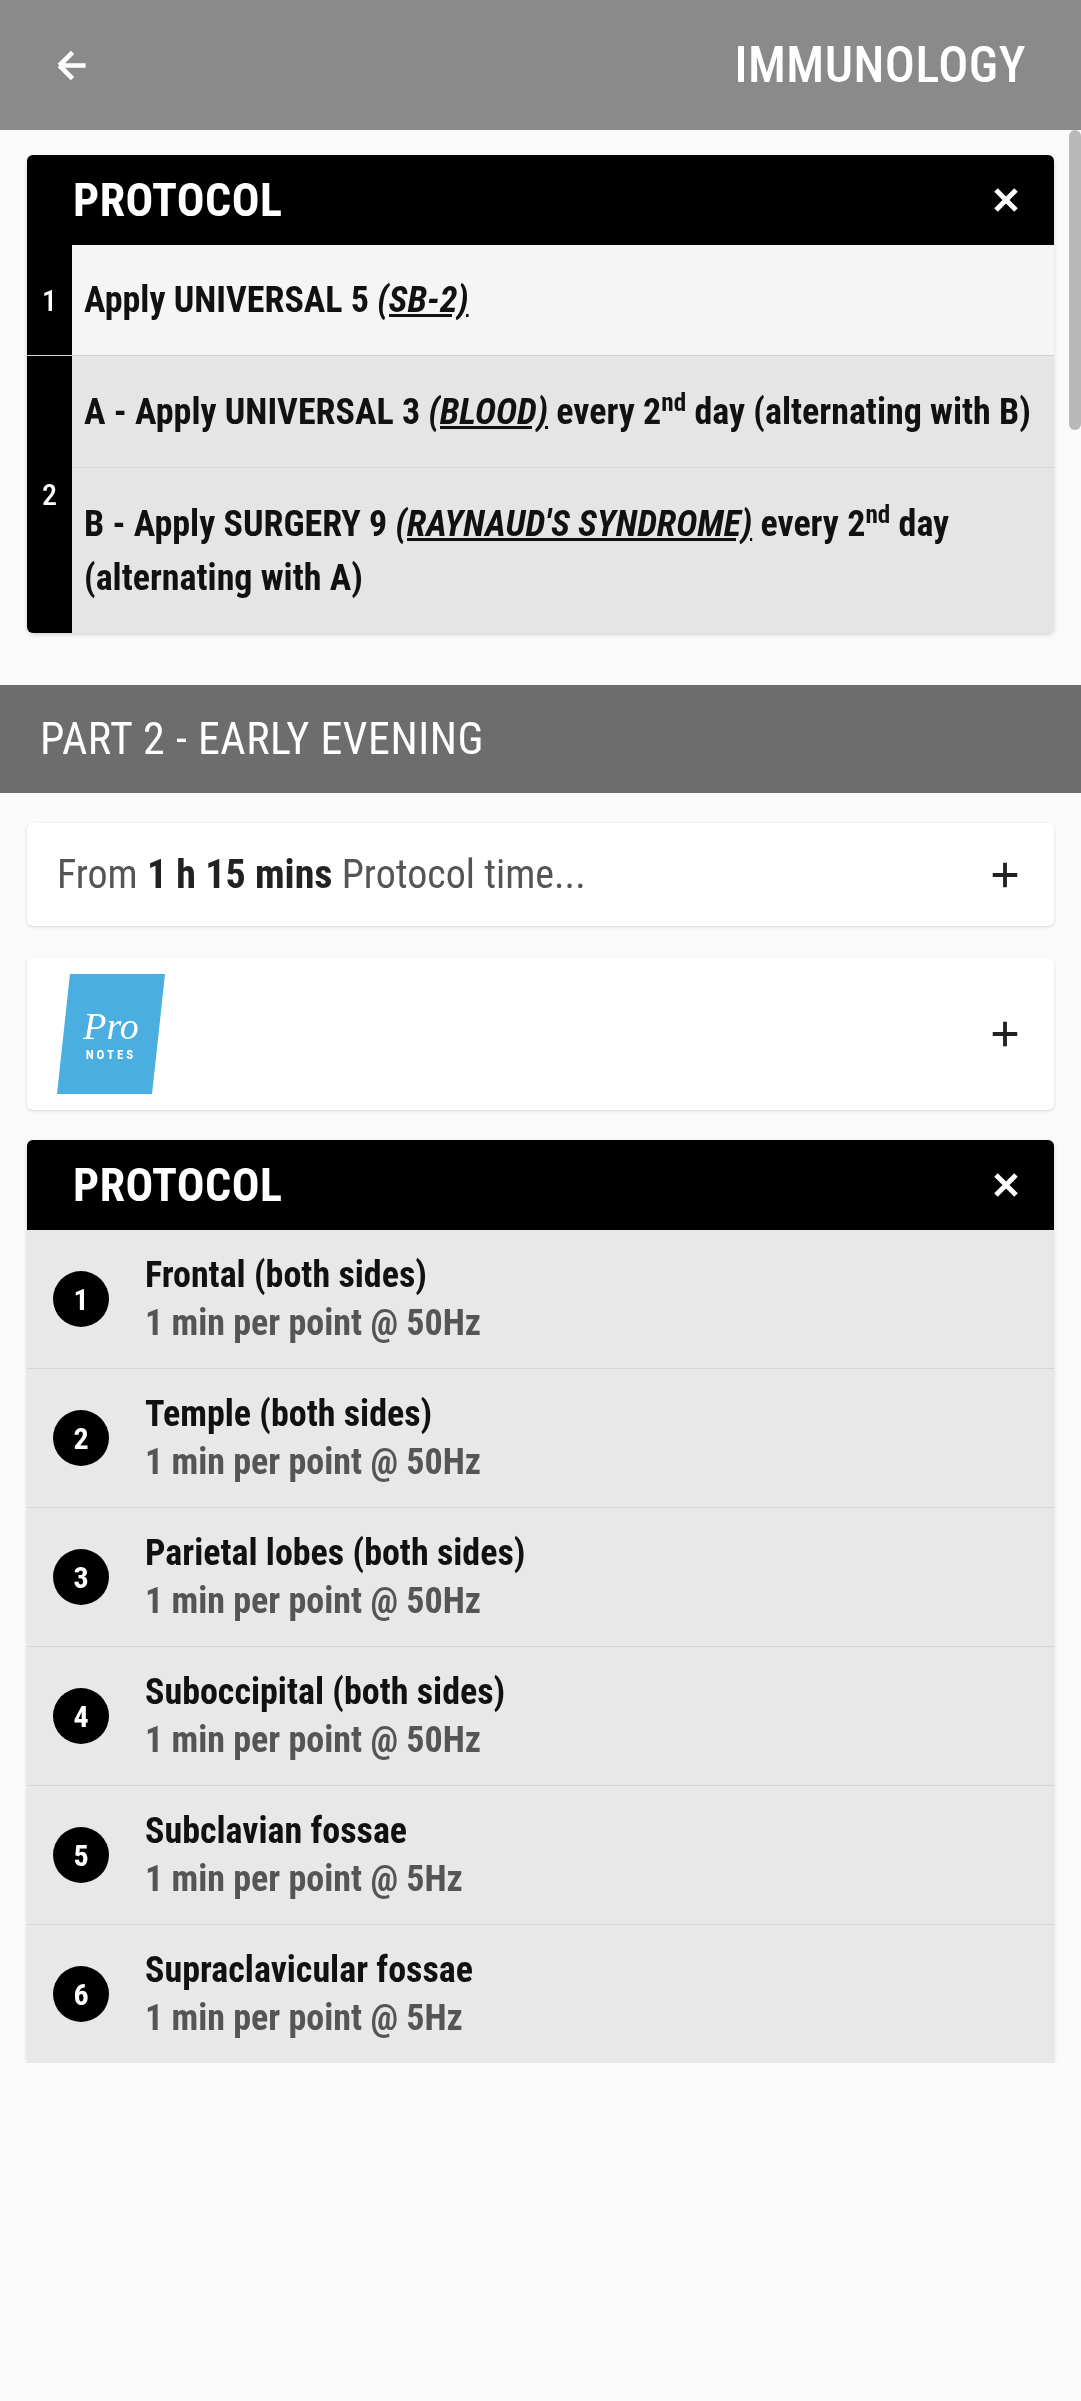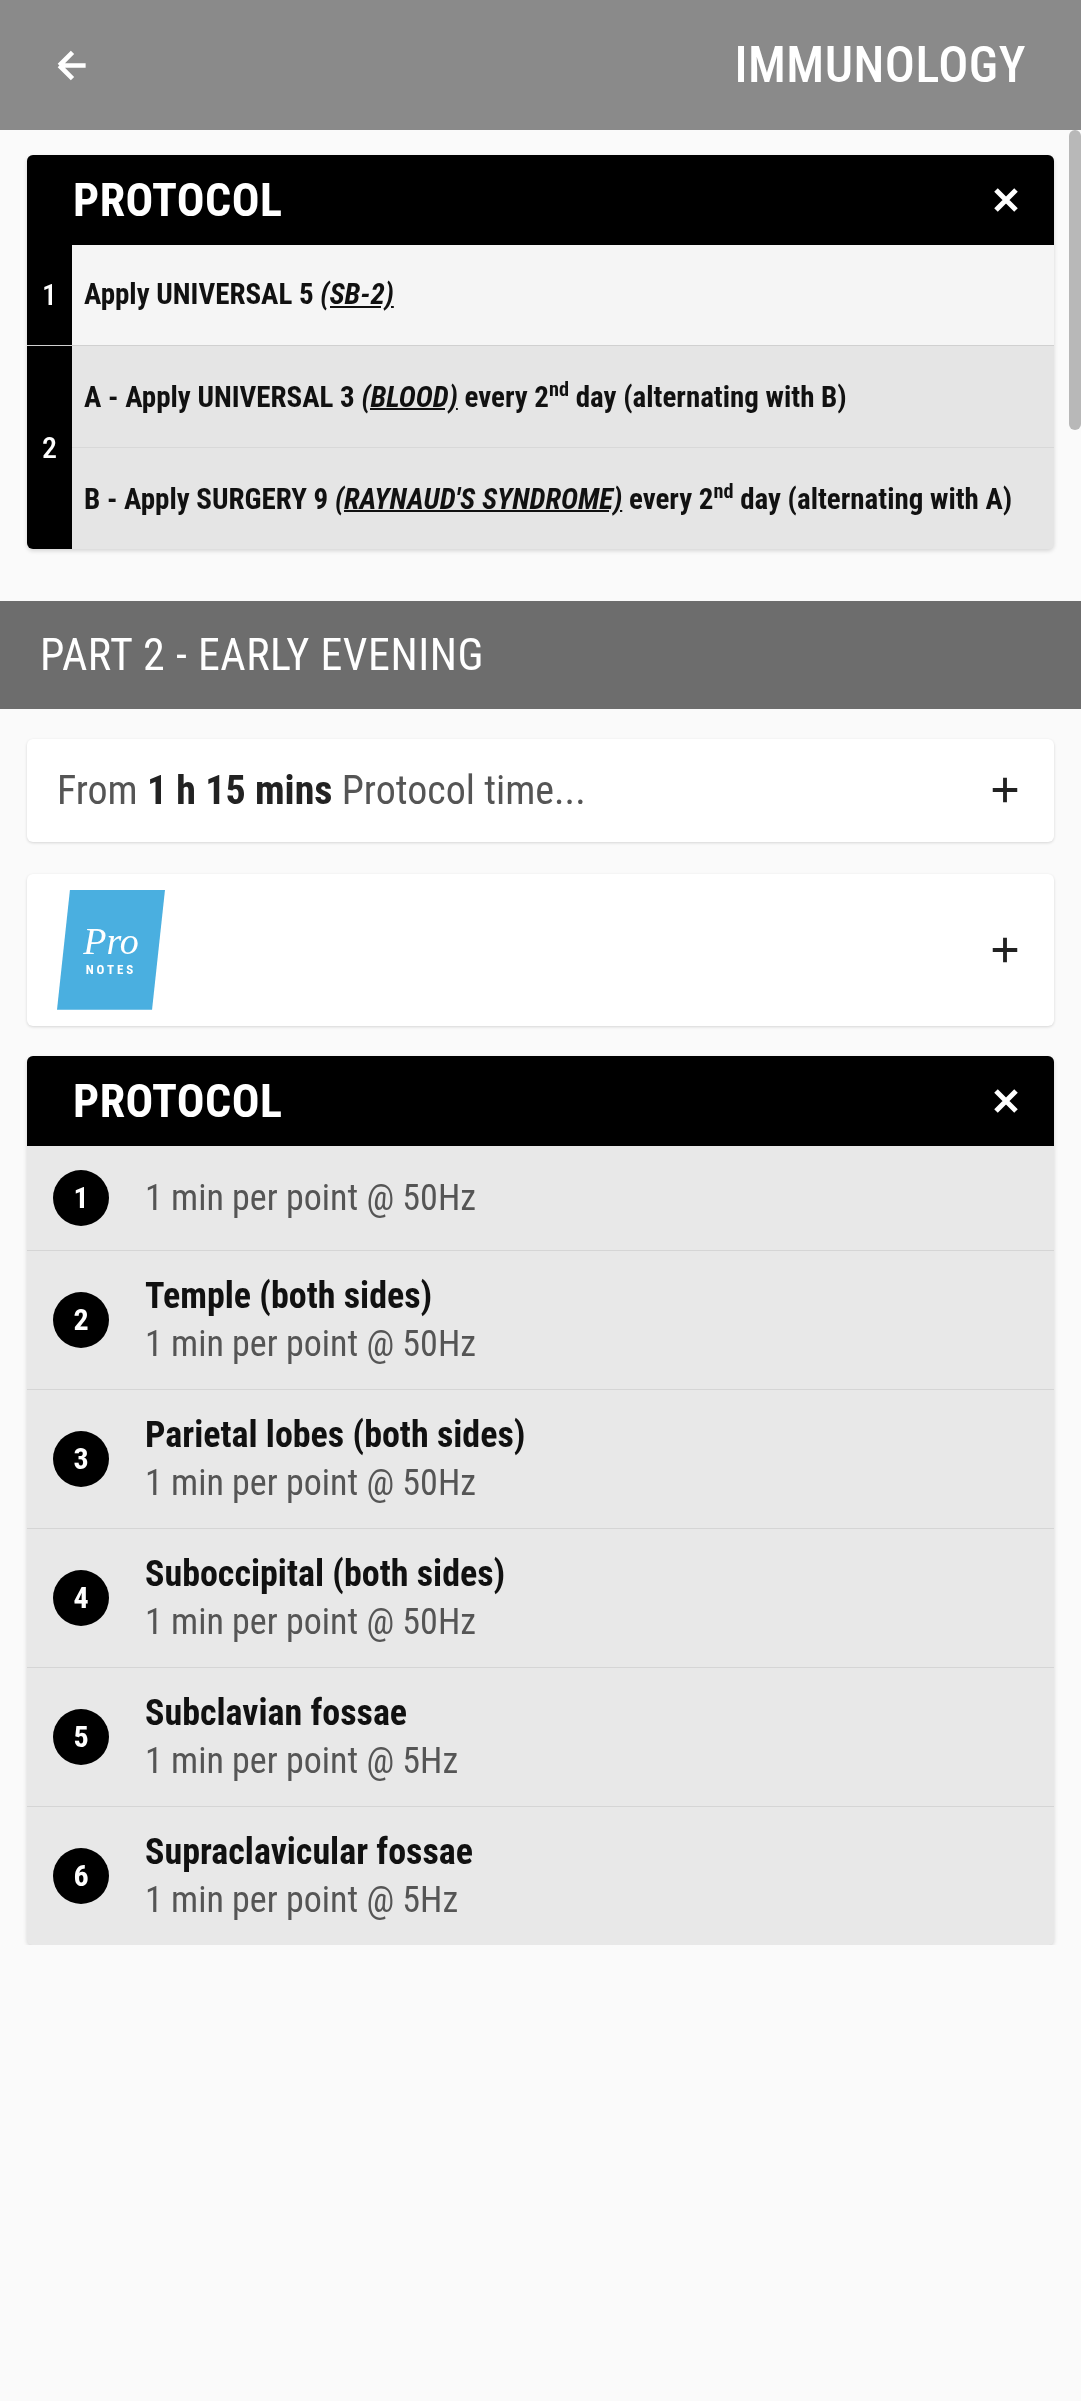--- a/index.html
+++ b/index.html
@@ -79,21 +79,21 @@
   }
   .row-body {
     flex: 1;
     background: #ededed;
   }
   .row-body.light {
     background: #f5f5f5;
   }
   .row-text {
     padding: 28px 18px 28px 12px;
-    font-size: 29px;
+    font-size: 36px;
     font-weight: bold;
     color: #111;
     line-height: 1.5;
     border-bottom: 1px solid #d8d8d8;
   }
   .row-text:last-child {
     border-bottom: none;
   }
   .row-text .ul {
     text-decoration: underline;
@@ -212,21 +212,21 @@
   }
   .step-title {
     font-size: 36px;
     font-weight: bold;
     color: #111;
     margin-bottom: 6px;
   }
   .step-sub {
     font-size: 36px;
     color: #555;
-    font-weight: 400;
+    font-weight: 700;
   }
   .scrollbar-hint {
     position: absolute;
     top: 130px;
     right: 0;
     width: 12px;
     height: 300px;
     background: #b8b8b8;
     border-radius: 6px;
   }
@@ -316,20 +316,21 @@
         <div class="close-x">
           <svg viewBox="0 0 24 24" fill="none" stroke="white" stroke-width="3">
             <path d="M18 6L6 18M6 6l12 12"></path>
           </svg>
         </div>
       </div>
 
       <div class="step-row">
         <div class="circle-num">1</div>
         <div class="step-body">
+          <div class="step-title">Frontal (both sides)</div>
           <div class="step-sub">1 min per point @ 50Hz</div>
         </div>
       </div>
       <div class="step-row">
         <div class="circle-num">2</div>
         <div class="step-body">
           <div class="step-title">Temple (both sides)</div>
           <div class="step-sub">1 min per point @ 50Hz</div>
         </div>
       </div>

